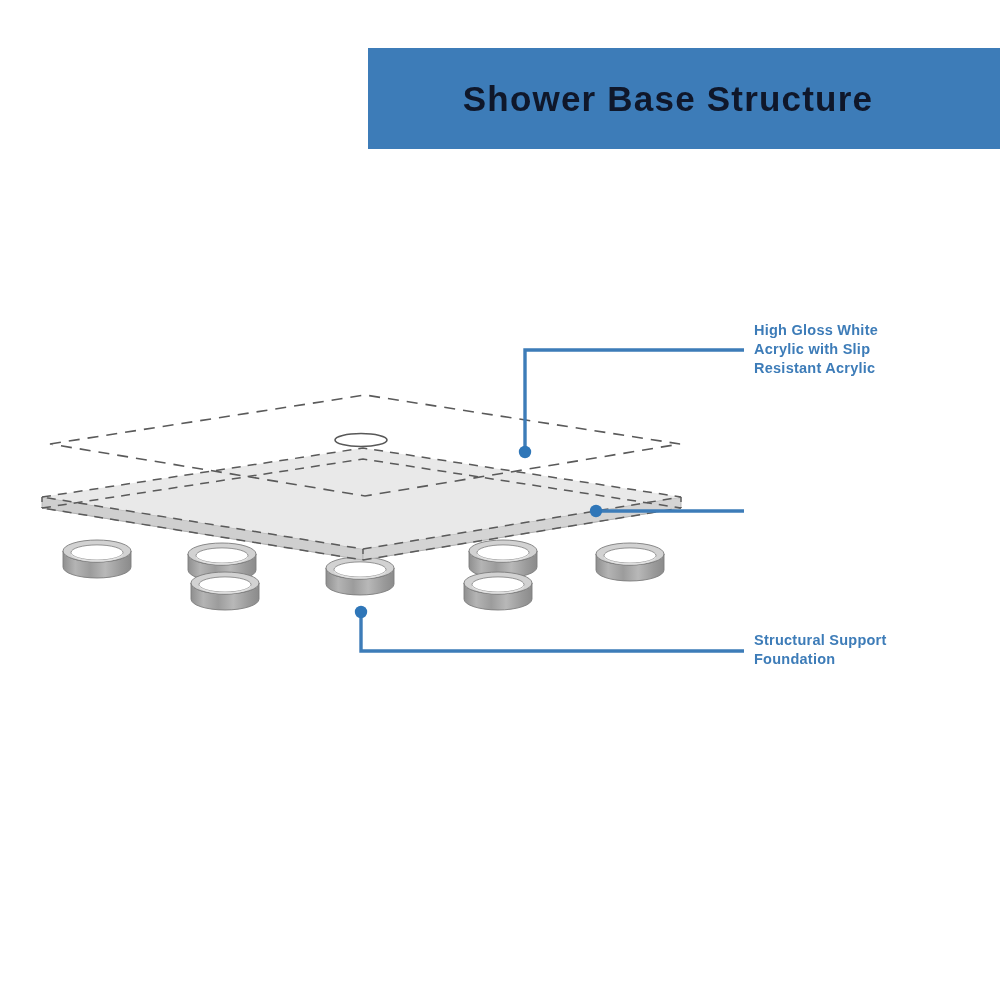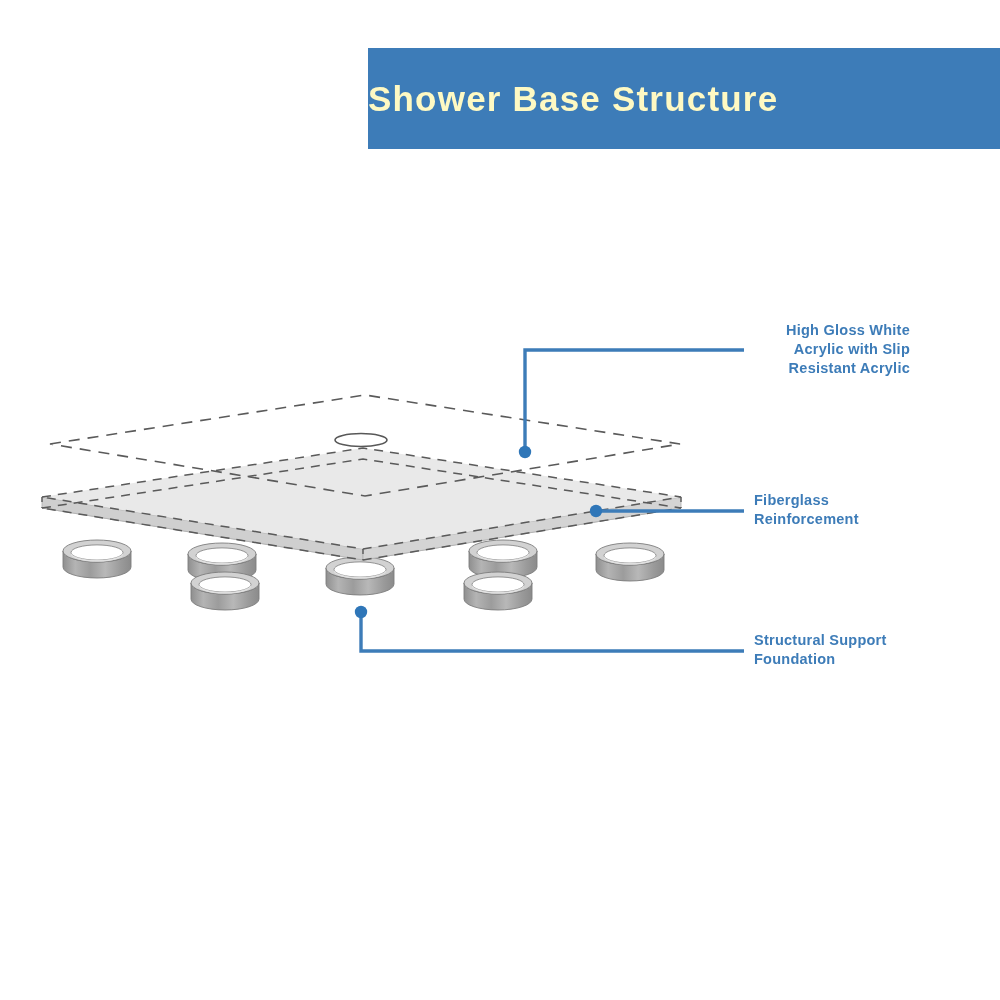--- a/index.html
+++ b/index.html
@@ -28,22 +28,22 @@
     height: 101px;
     background: #3d7cb8;
     box-sizing: border-box;
   }
   #title-text {
     position: absolute;
     left: 0;
     right: 32px;
     top: 50%;
     transform: translateY(-50%);
-    text-align: left;
-    color: #fef9c3;
+    text-align: center;
+    color: #0f172a;
     font-size: 35px;
     font-weight: bold;
     letter-spacing: 1.2px;
     font-family: "Liberation Sans", sans-serif;
     white-space: nowrap;
   }
 
   
   #diagram {
     position: absolute;
@@ -57,21 +57,21 @@
   .callout {
     position: absolute;
     color: #3d7cb8;
     font-size: 14.5px;
     font-weight: bold;
     line-height: 19px;
     letter-spacing: 0.25px;
     font-family: "Liberation Sans", sans-serif;
     width: 200px;
   }
-  #callout-acrylic { left: 710px; top: 321px; text-align: right; }
+  #callout-acrylic { left: 754px; top: 321px; }
   #callout-fiberglass { left: 754px; top: 491px; }
   #callout-support { left: 754px; top: 631px; }
 
   
   #caption {
     position: absolute;
     left: 51px;
     top: 860px;
     width: 640px;
     color: #3d7cb8;
@@ -167,24 +167,20 @@
       <circle cx="361" cy="612" r="6.2"></circle>
     </g>
   </svg>
 
   <div id="callout-acrylic" class="callout">
     <div>High Gloss White</div>
     <div>Acrylic with Slip</div>
     <div>Resistant Acrylic</div>
   </div>
 
-  <div id="callout-fiberglass" class="callout">
-    <div>Fiberglass</div>
-    <div>Reinforcement</div>
-  </div>
 
   <div id="callout-support" class="callout">
     <div>Structural Support</div>
     <div>Foundation</div>
   </div>
 
 
 </div>
 
 </body></html>

